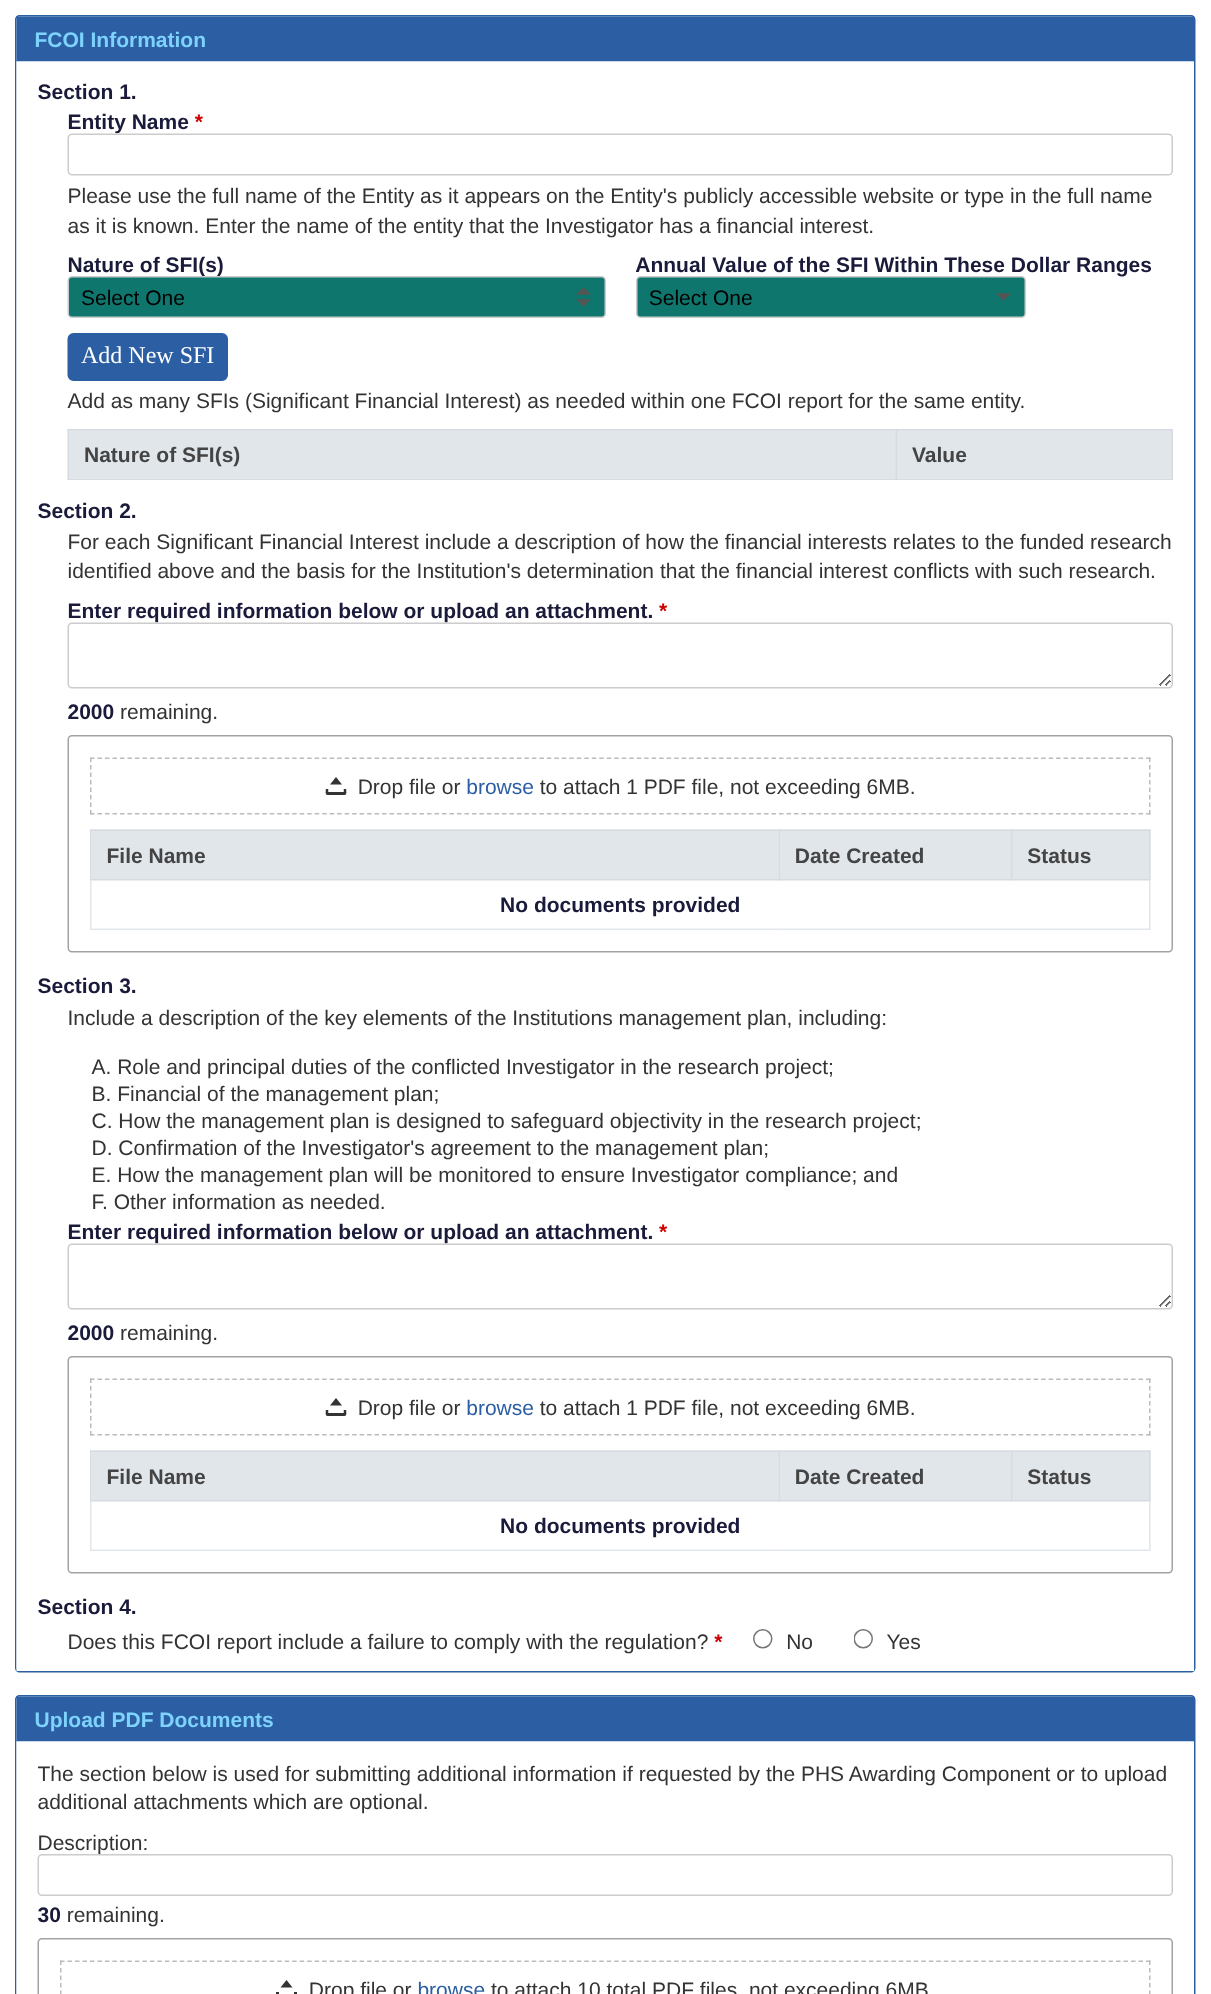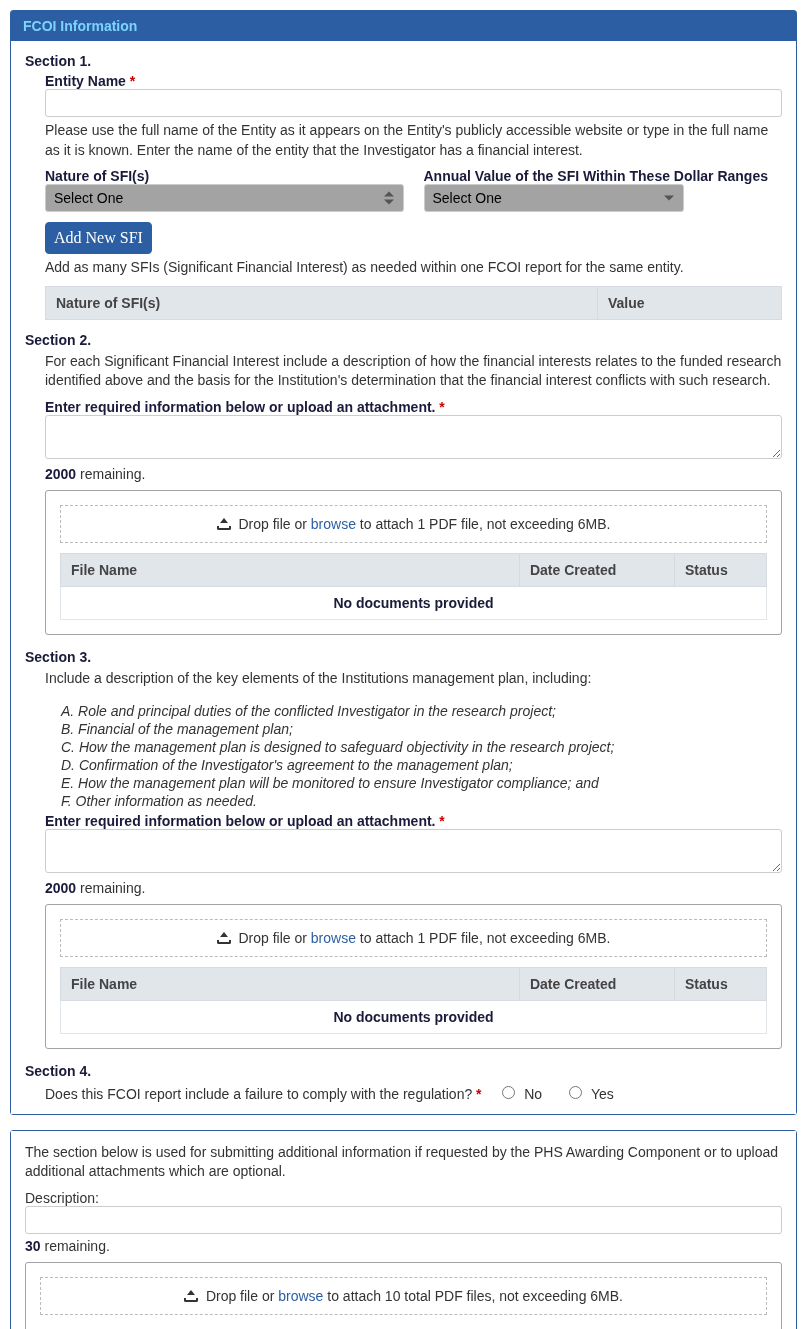--- a/index.html
+++ b/index.html
@@ -47,21 +47,21 @@
     font-size: 14px;
   }
   textarea { resize: both; min-height: 42px; }
   select.form-select {
     width: 100%;
     border: 1px solid #ccc;
     border-radius: 3px;
     padding: 5px 8px;
     font-family: inherit;
     font-size: 14px;
-    background: #a3a3a3;
+    background: #0f766e;
     appearance: none;
   }
   .select-wrap {
     position: relative;
   }
   .select-wrap::after {
     content: "";
     position: absolute;
     right: 10px;
     top: 50%;
@@ -147,21 +147,21 @@
     left:0; bottom:0;
     width:14px; height:4px;
     border:2px solid #333;
     border-top:none;
     border-radius:0 0 2px 2px;
     box-sizing:border-box;
   }
   .counter { margin: 4px 0 6px 0; }
   .counter b { font-weight: bold; color:#1a1a3a; }
   .list-letters { list-style: none; padding-left: 16px; margin: 4px 0; }
-  .list-letters li { margin: 2px 0; color:#333;font-style:italic; }
+  .list-letters li { margin: 2px 0; color:#333; }
   .radio-group label { margin-left: 6px; margin-right: 18px; }
 </style>
 </head>
 <body>
 
 <div class="panel">
   <div class="panel-header">FCOI Information</div>
   <div class="panel-body">
 
     <div class="section-title">Section 1.</div>
@@ -279,20 +279,21 @@
       <span>Does this FCOI report include a failure to comply with the regulation?</span><span class="req"> *</span>
       &nbsp;&nbsp;
       <input type="radio" name="s4" style=""><label>No</label>
       <input type="radio" name="s4" style=""><label>Yes</label>
     </div>
 
   </div>
 </div>
 
 <div class="panel">
+  <div class="panel-header">Upload PDF Documents</div>
   <div class="panel-body">
     <div class="help-text">The section below is used for submitting additional information if requested by the PHS Awarding Component or to upload additional attachments which are optional.</div>
     <div>Description:</div>
     <input type="text" style="">
     <div class="counter"><b>30</b><span> remaining.</span></div>
 
     <div class="dropzone-wrap">
       <div class="dropzone">
         <span class="upload-icon"></span><span> Drop file or </span><span class="link">browse</span><span> to attach 10 total PDF files, not exceeding 6MB.</span>
       </div>

